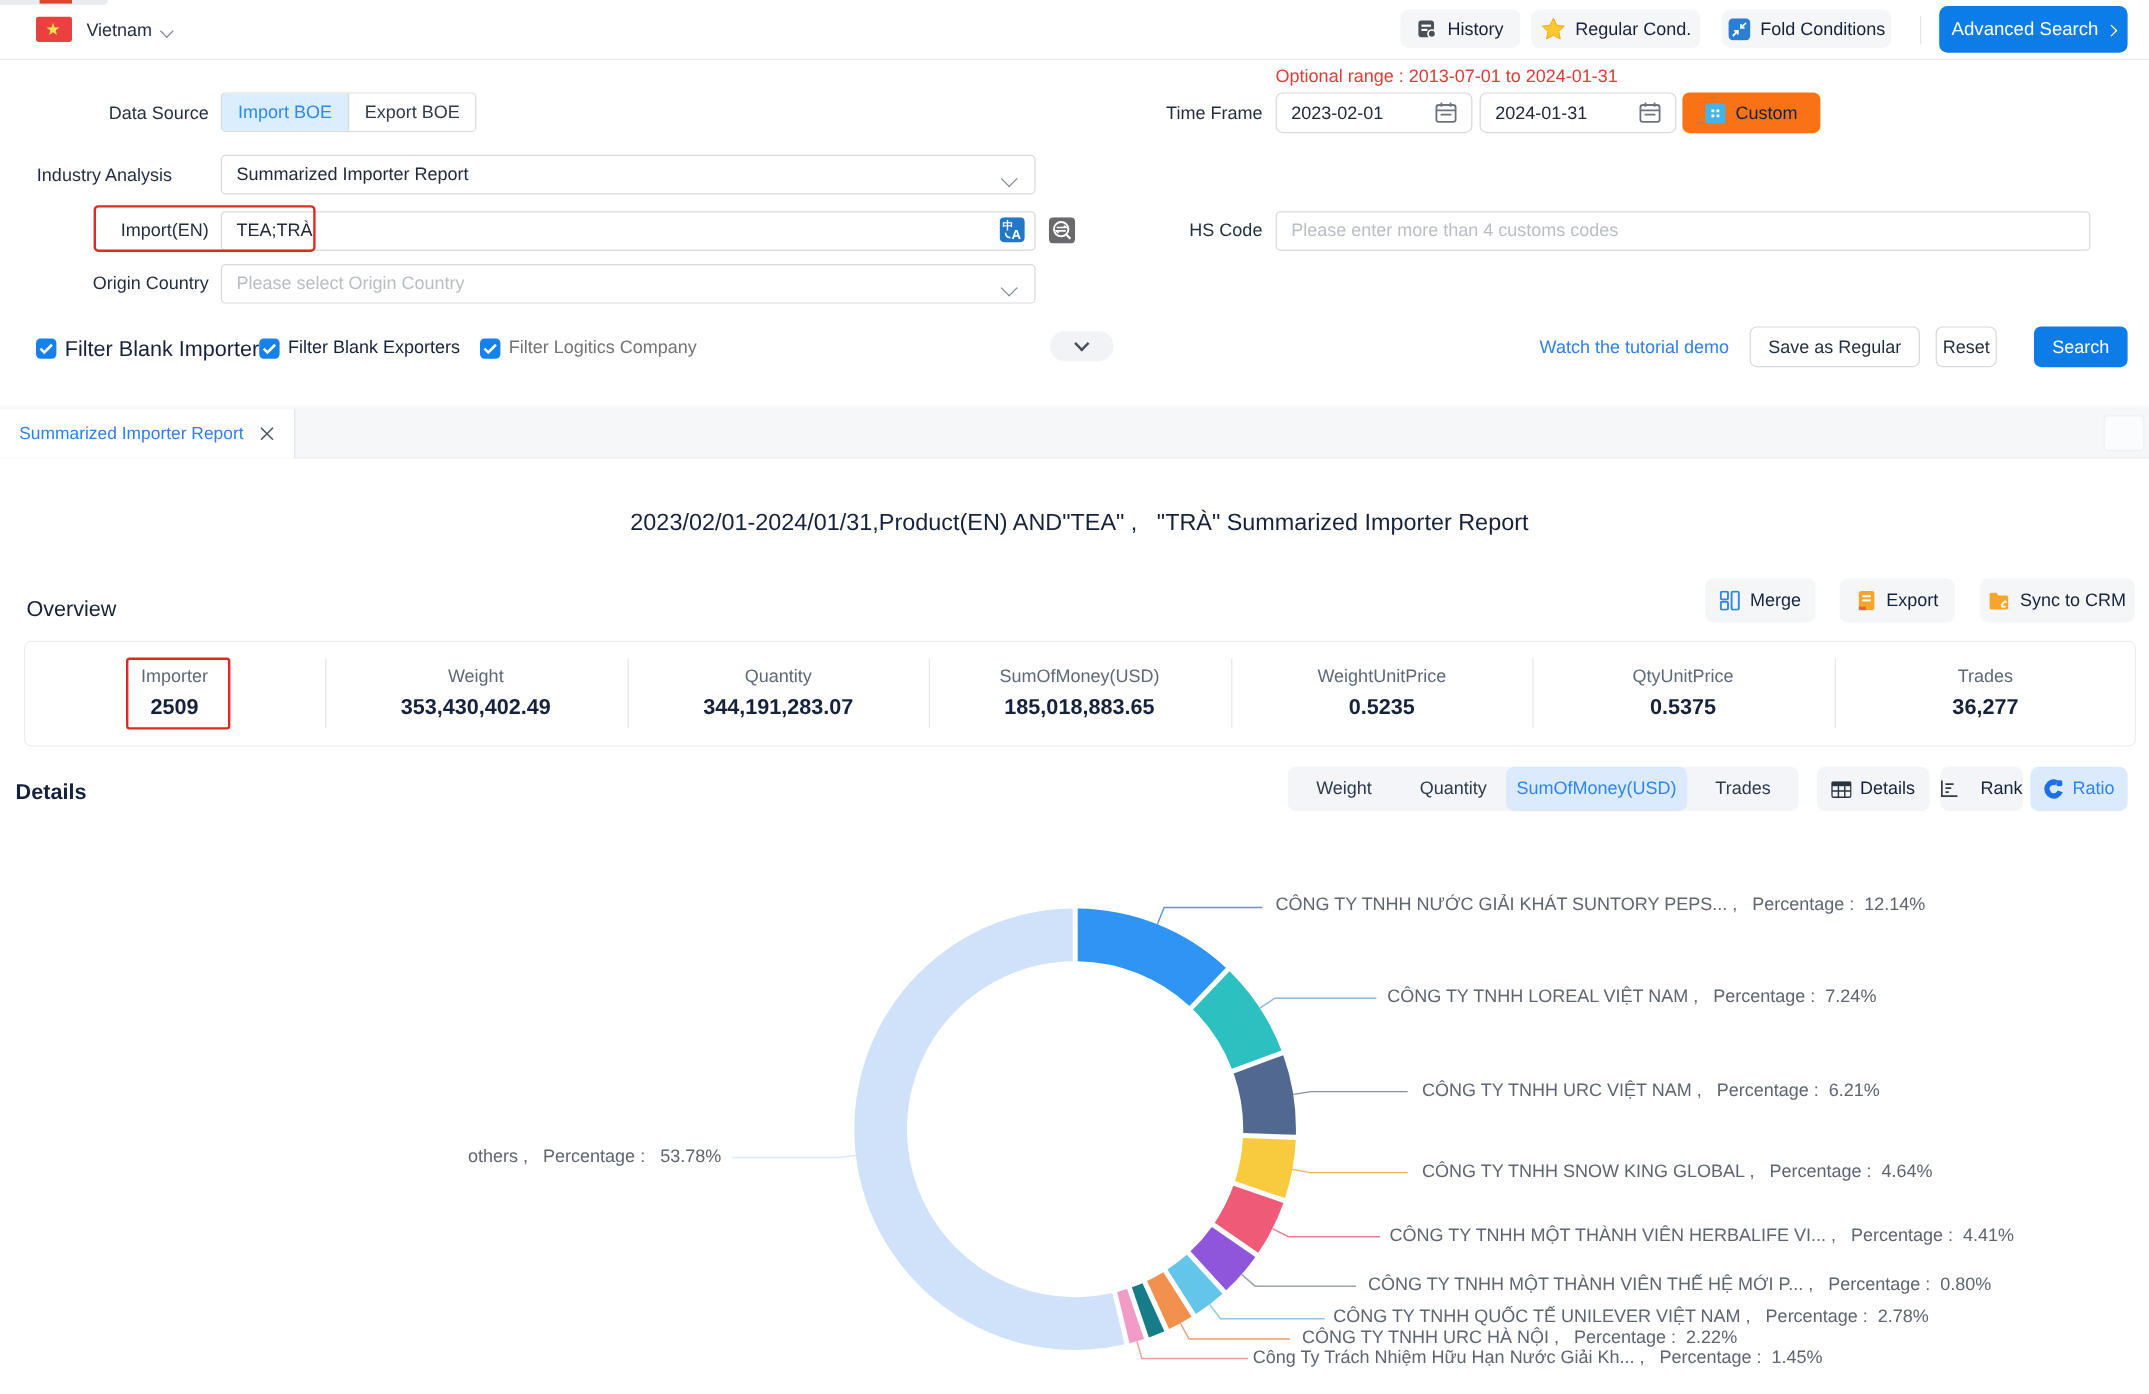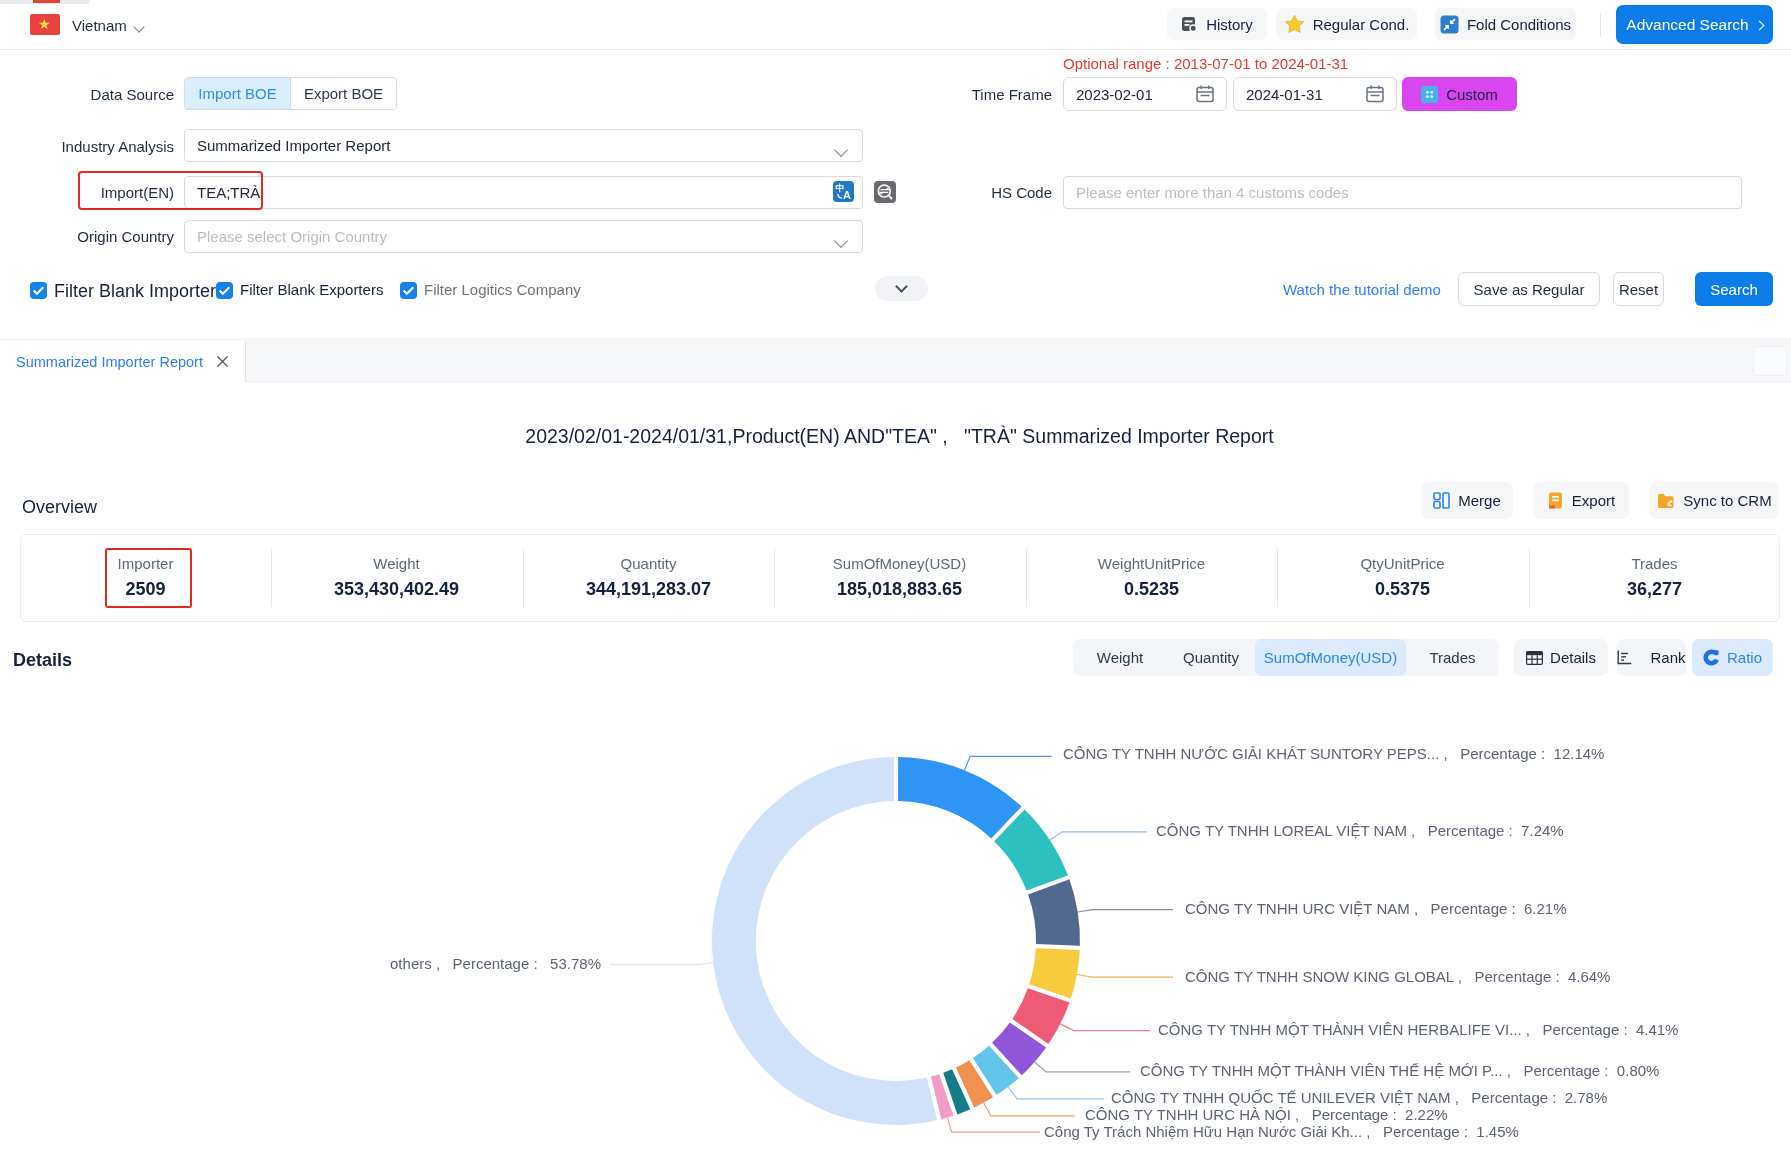--- a/index.html
+++ b/index.html
@@ -77,29 +77,29 @@
     <line x1="13.8" y1="1.5" x2="13.8" y2="5" stroke="#6b7380" stroke-width="1.5"></line>
     <line x1="5.5" y1="11.5" x2="14.5" y2="11.5" stroke="#6b7380" stroke-width="1.5"></line>
   </svg>
 <svg class="abs" style="left:1365px;top:84px;" width="20" height="20" viewBox="0 0 20 20">
     <rect x="2" y="3.5" width="16" height="14" rx="2" fill="none" stroke="#6b7380" stroke-width="1.5"></rect>
     <line x1="2" y1="8" x2="18" y2="8" stroke="#6b7380" stroke-width="1.5"></line>
     <line x1="6.2" y1="1.5" x2="6.2" y2="5" stroke="#6b7380" stroke-width="1.5"></line>
     <line x1="13.8" y1="1.5" x2="13.8" y2="5" stroke="#6b7380" stroke-width="1.5"></line>
     <line x1="5.5" y1="11.5" x2="14.5" y2="11.5" stroke="#6b7380" stroke-width="1.5"></line>
   </svg>
-<div class="abs" style="left:1402px;top:77px;width:115px;height:34px;background:#d946ef;border-radius:6px;display:flex;align-items:center;justify-content:center;gap:8px;font-size:15px;color:#15223c;">
+<div class="abs" style="left:1402px;top:77px;width:115px;height:34px;background:#f97316;border-radius:6px;display:flex;align-items:center;justify-content:center;gap:8px;font-size:15px;color:#15223c;">
   <svg width="17" height="17" viewBox="0 0 17 17">
       <rect width="17" height="17" rx="3" fill="#45b2e8"></rect>
       <path d="M5.2 5.2 h2.4 v2.4 h-2.4z M9.4 5.2 h2.4 v2.4 h-2.4z M5.2 9.4 h2.4 v2.4 h-2.4z M9.4 9.4 h2.4 v2.4 h-2.4z" fill="#fff"></path>
     </svg>
   <span>Custom</span>
 </div>
 
-<div class="lbl" style="left:0px;top:138px;width:174px;">Industry Analysis</div>
+<div class="lbl" style="left:0px;top:138px;width:174px;text-align:center;">Industry Analysis</div>
 <div class="ipt" style="left:184px;top:129px;width:679px;height:33px;">Summarized Importer Report</div>
 <div class="abs" style="left:836px;top:141px;"><span class="chev"></span></div>
 
 <div class="lbl" style="left:0px;top:184px;width:174px;">Import(EN)</div>
 <div class="ipt" style="left:184px;top:176px;width:679px;height:33px;">TEA;TRÀ</div>
 <svg class="abs" style="left:833px;top:181px;" width="21" height="21" viewBox="0 0 21 21">
     <rect width="21" height="21" rx="4" fill="#2178c8"></rect>
     <text x="7" y="9.5" font-size="9" fill="#fff" font-family="Liberation Sans" text-anchor="middle" font-weight="bold">中</text>
     <text x="14" y="18" font-size="11" fill="#fff" font-family="Liberation Sans" text-anchor="middle" font-weight="bold">A</text>
     <path d="M5 13 q0 4 4 4" stroke="#fff" stroke-width="1.3" fill="none"></path>

